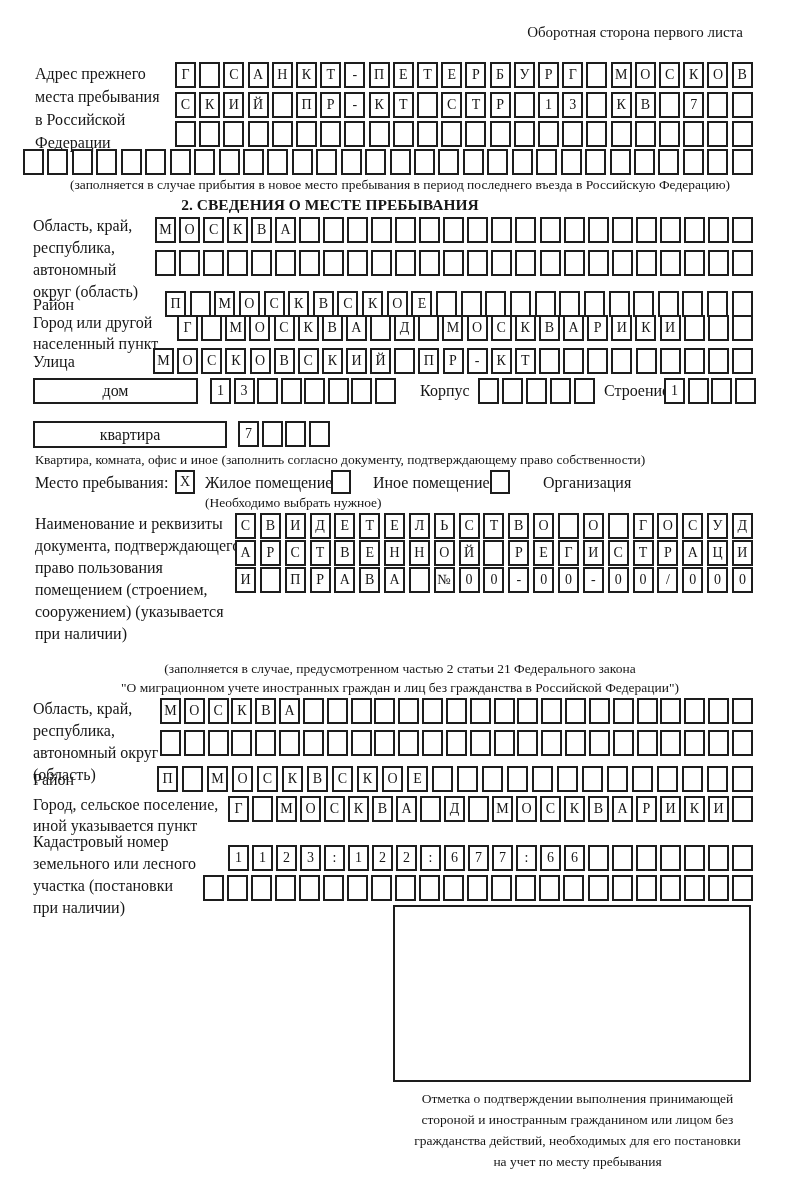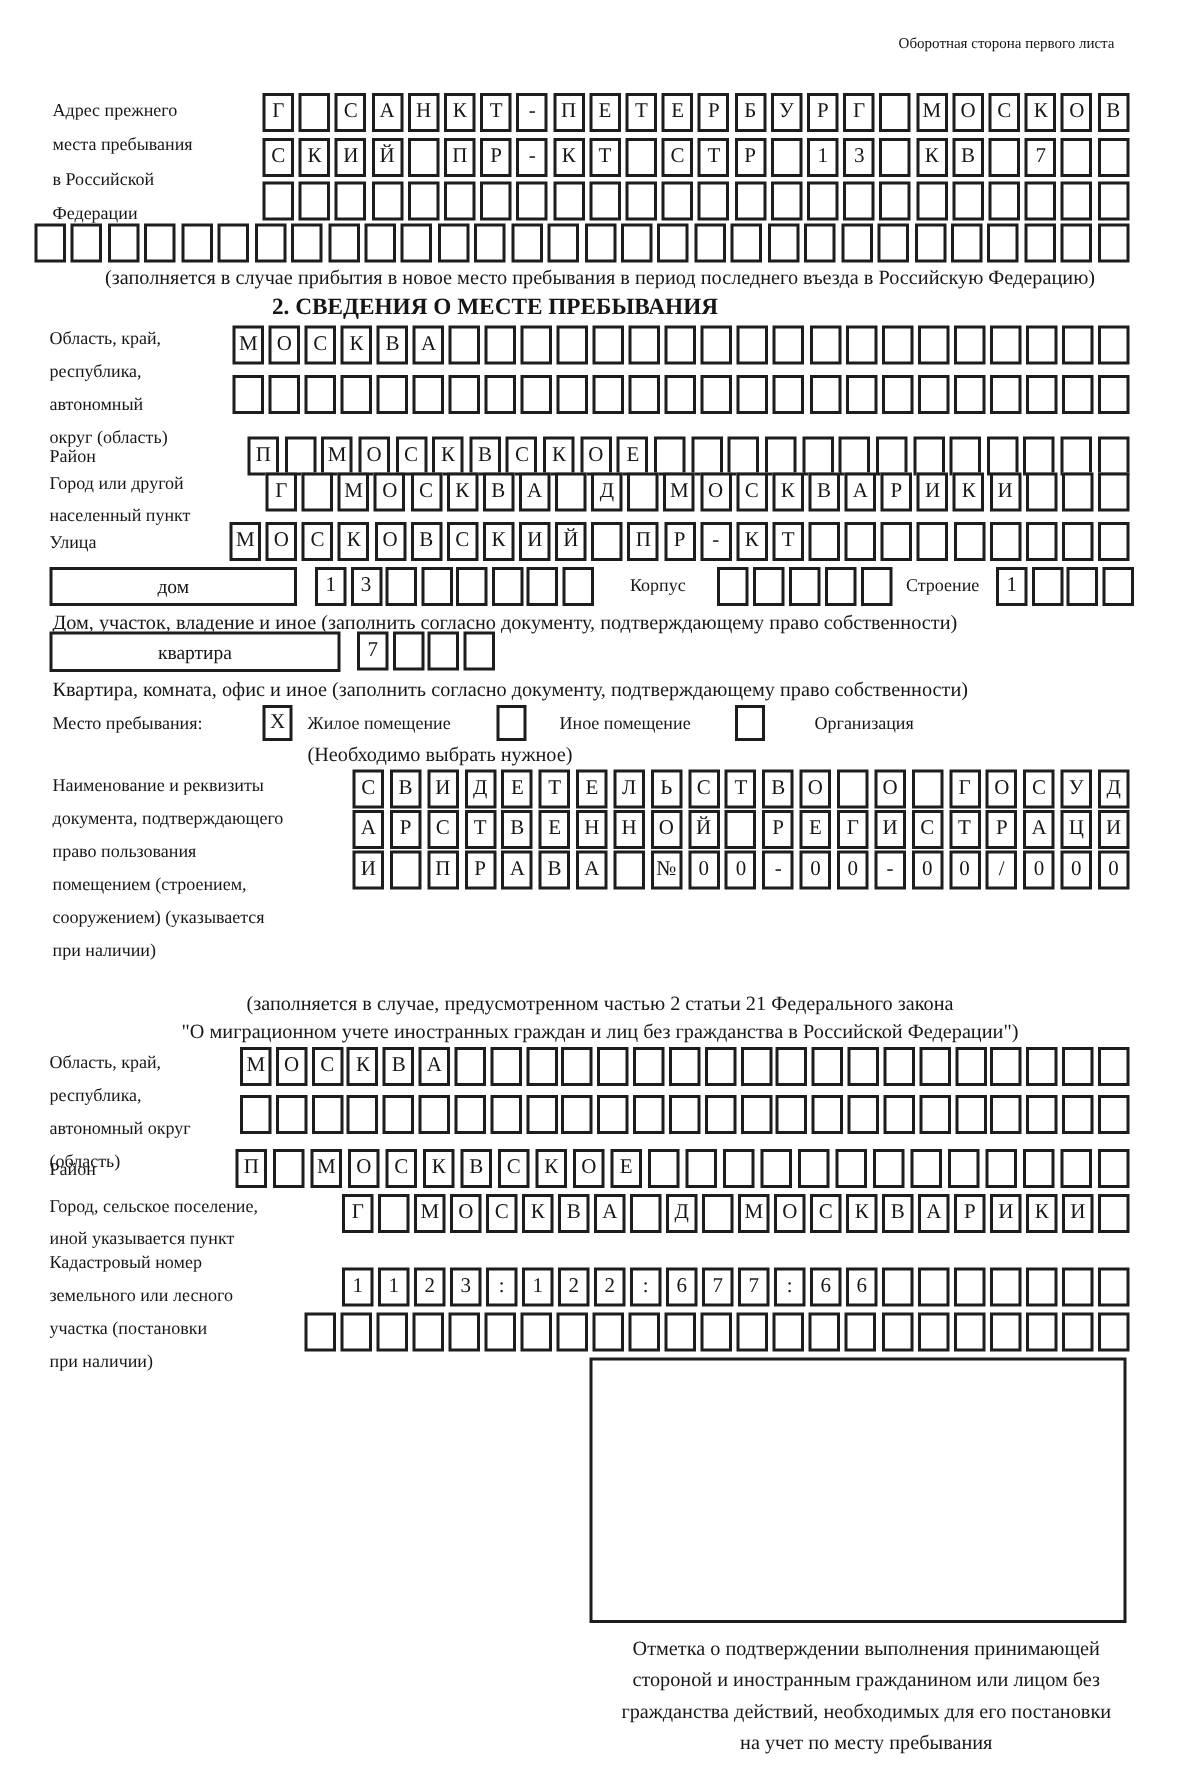--- a/index.html
+++ b/index.html
@@ -1,29 +1,29 @@
 <!DOCTYPE html>
 <html><head>
 <meta charset="utf-8">
 <style>
   html,body{margin:0;padding:0;background:#fff;}
   .page{position:relative;width:800px;height:1180px;background:#ffffff;
         font-family:"Liberation Serif",serif;color:#161616;overflow:hidden;}
   .abs{position:absolute;}
-  .hdr{font-size:10px;}
-  .lbl{font-size:12px;line-height:19px;white-space:nowrap;}
+  .hdr{font-size:15px;}
+  .lbl{font-size:16px;line-height:19px;white-space:nowrap;}
   .note{font-size:13.5px;white-space:nowrap;}
   .ctr{text-align:center;white-space:normal;}
   .ttl{font-size:15.5px;font-weight:bold;text-align:center;}
   .cells{display:flex;justify-content:space-between;}
   .cell{box-sizing:border-box;width:var(--cw,21px);height:26px;border:2px solid #1d1d1d;
         display:flex;align-items:center;justify-content:center;
         font-size:14px;line-height:1;background:#fff;flex:0 0 auto;}
   .fieldbox{box-sizing:border-box;border:2px solid #1d1d1d;display:flex;align-items:center;
-        justify-content:center;font-size:13px;background:#fff;}
+        justify-content:center;font-size:16px;background:#fff;}
   .cb{box-sizing:border-box;width:20px;height:24px;border:2px solid #1d1d1d;display:flex;
         align-items:center;justify-content:center;font-size:14px;background:#fff;}
   .markbox{box-sizing:border-box;border:2px solid #1d1d1d;background:#fff;}
   .capline{font-size:13.5px;line-height:21px;}
 </style>
 </head>
 <body>
 
 <div class="page">
 
@@ -311,21 +311,20 @@
       <div class="cell"></div>
       <div class="cell"></div>
     </div>
   <div class="abs lbl" style="left:604px;top:381px">Строение</div>
   <div class="abs cells" style="left:664px;top:378px;width:92px">
       <div class="cell">1</div>
       <div class="cell"></div>
       <div class="cell"></div>
       <div class="cell"></div>
     </div>
-  <div class="abs note" style="left:35px;top:407px">Дом, участок, владение и иное (заполнить согласно документу, подтверждающему право собственности)</div>
 
   <div class="abs fieldbox" style="left:33px;top:421px;width:194px;height:27px">квартира</div>
   <div class="abs cells" style="left:238px;top:421px;width:92px">
       <div class="cell">7</div>
       <div class="cell"></div>
       <div class="cell"></div>
       <div class="cell"></div>
     </div>
   <div class="abs note" style="left:35px;top:452px">Квартира, комната, офис и иное (заполнить согласно документу, подтверждающему право собственности)</div>
 

